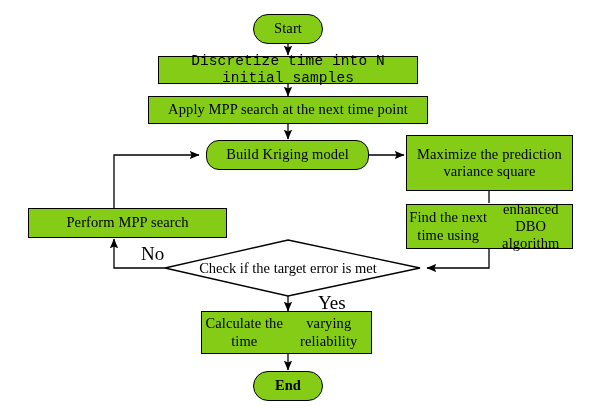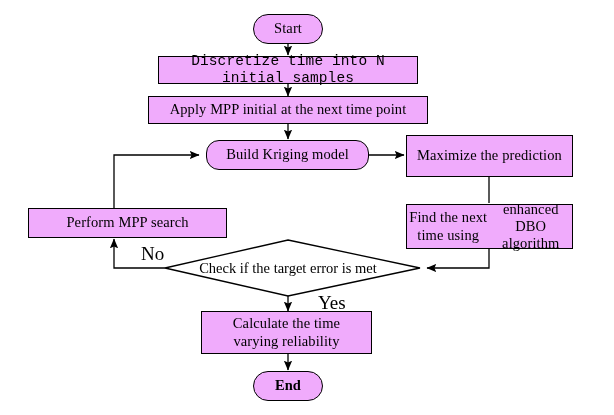--- a/index.html
+++ b/index.html
@@ -24,21 +24,21 @@
     pointer-events: none;
   }
   .node {
     position: absolute;
     box-sizing: border-box;
     display: flex;
     align-items: center;
     justify-content: center;
     text-align: center;
     color: #000000;
-    background: #f0abfc;
+    background: #84cc16;
     border: 1px solid #000000;
     font-size: 14.5px;
     line-height: 1.18;
     letter-spacing: 0.1px;
   }
   .terminal {
     border-radius: 40px;
     border: 1.4px solid #000000;
   }
   .process {
@@ -104,45 +104,46 @@
 
   <div class="node terminal" style="left:253px; top:14px; width:70px; height:30px;">
     <span>Start</span>
   </div>
 
   <div class="node process" style="left:158px; top:56px; width:260px; height:28px;font-family:Liberation Mono, monospace;">
     <span>Discretize time into N initial samples</span>
   </div>
 
   <div class="node process" style="left:148px; top:96px; width:280px; height:28px;">
-    <span>Apply MPP initial at the next time point</span>
+    <span>Apply MPP search at the next time point</span>
   </div>
 
   <div class="node process" style="left:206px; top:140px; width:163px; height:30px;border-radius:13px;">
     <span>Build Kriging model</span>
   </div>
 
-  <div class="node process" style="left:406px; top:135px; width:167px; height:42px; flex-direction:column;">
+  <div class="node process" style="left:406px; top:135px; width:167px; height:56px; flex-direction:column;">
     <span>Maximize the prediction</span>
+    <span>variance square</span>
   </div>
 
   <div class="node process" style="left:406px; top:204px; width:167px; height:45px; ">
     <span>Find the next time using</span>
     <span>enhanced DBO algorithm</span>
   </div>
 
   <div class="node process" style="left:28px; top:208px; width:199px; height:30px;">
     <span>Perform MPP search</span>
   </div>
 
   <div class="decision-label" style="left:175px; top:256px; width:226px; height:24px;">
     <span>Check if the target error is met</span>
   </div>
 
-  <div class="node process" style="left:201px; top:311px; width:171px; height:43px; flex-direction:column;">
+  <div class="node process" style="left:201px; top:311px; width:171px; height:43px; flex-direction:row;">
     <span>Calculate the time</span>
     <span>varying reliability</span>
   </div>
 
   <div class="node terminal" style="left:253px; top:371px; width:70px; height:30px;font-weight:bold;">
     <span>End</span>
   </div>
 
   <div class="edge-label" style="left:141px; top:243px;">No</div>
 

